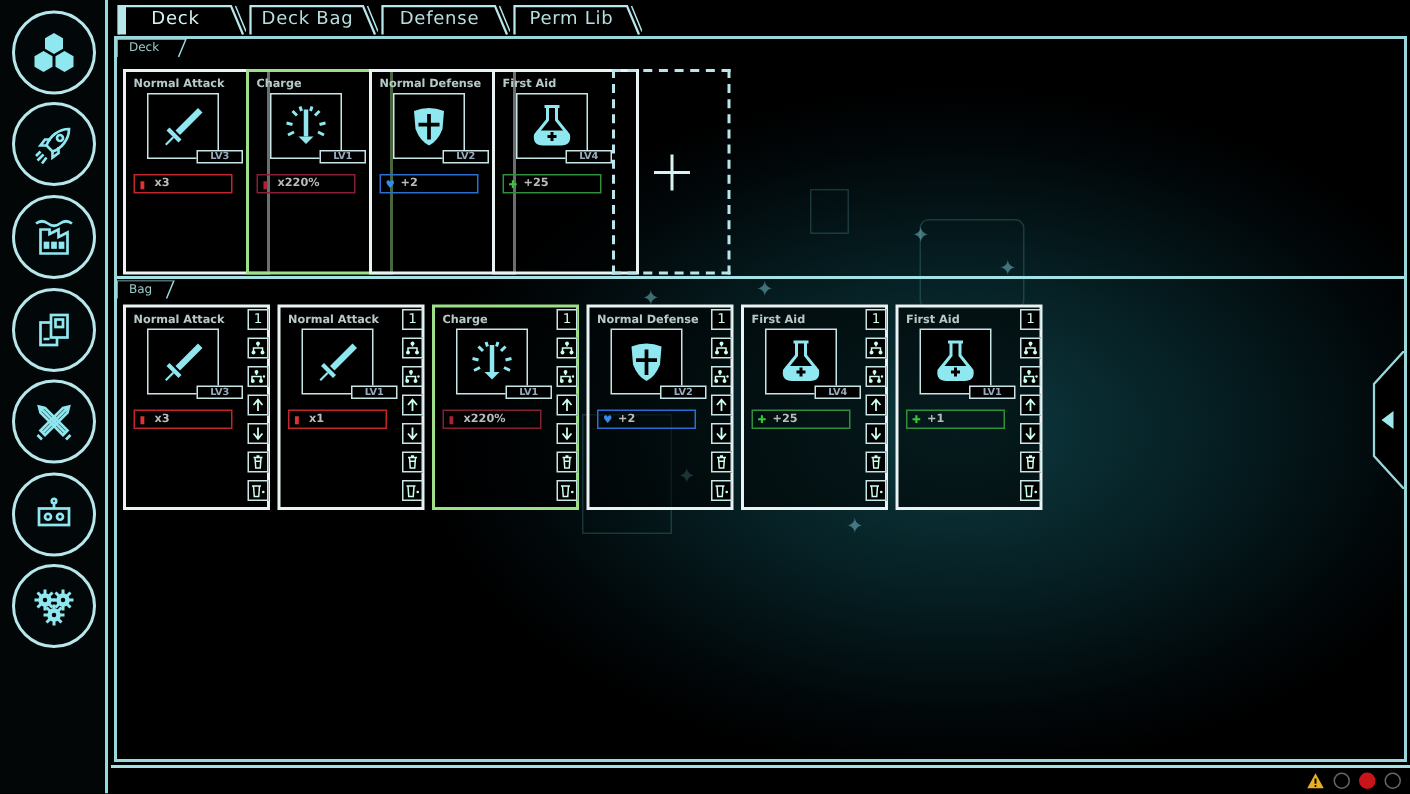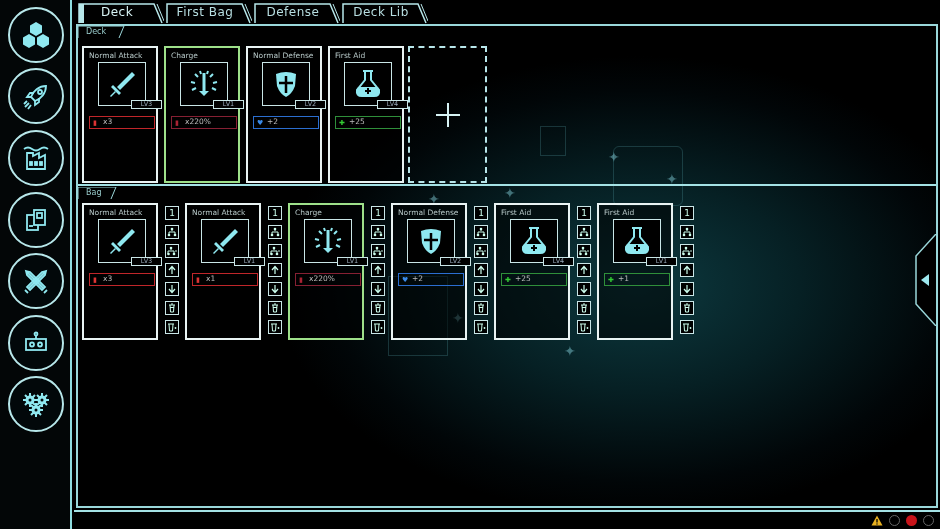--- a/index.html
+++ b/index.html
@@ -23,21 +23,21 @@
     background: radial-gradient(ellipse 360px 230px at 560px 260px, #0d3a40 0%, #062024 45%, #010608 85%, #000 100%); overflow: hidden; }
   .bg-deco { position: absolute; border: 1px solid rgba(90,170,180,0.25); }
   .sparkle { position: absolute; color: rgba(140,220,230,0.45); font-size: 14px; line-height: 14px; }
 
   .section-label { position: absolute; height: 13px; font-size: 8px; color: #9cc; padding-left: 8px; padding-top: 1px; }
   .section-label svg { position: absolute; left: 0; top: 0; }
   .section-label span { position: relative; }
 
   .divider { position: absolute; left: 0; top: 158px; width: 862px; height: 2px; background: #a4e2e5; }
 
-  .card { position: absolute; width: 76px; height: 137px; border: 2px solid #e9f3f3; background: rgba(0,0,0,0.55); cursor: pointer; }
+  .card { position: absolute; width: 98px; height: 137px; border: 2px solid #e9f3f3; background: rgba(0,0,0,0.55); cursor: pointer; font-weight: bold; }
   .card.green { border-color: #9ee08a; }
   .card .name { position: absolute; left: 5px; top: 3px; font-size: 7.5px; color: #b7c8c8; white-space: nowrap; }
   .card .art { position: absolute; left: 14px; top: 14px; width: 48px; height: 44px; border: 1.5px solid #c9e6e7; background: #000; display: flex; align-items: center; justify-content: center; }
   .card .art svg { width: 36px; height: 36px; }
   .card .lv { position: absolute; left: 23px; top: 52px; width: 31px; height: 9px; border: 1px solid #c9e6e7; background: #000; font-size: 6.5px; color: #9ab; text-align: center; line-height: 7px; margin-left: 24px; }
   .card .stat { position: absolute; left: 5px; top: 68px; width: 66px; height: 13px; border: 1.3px solid; font-size: 7.5px; line-height: 10px; padding-left: 13px; color: #bbb; }
   .stat.red { border-color: #c0262a; }
   .stat.blue { border-color: #2b6ed0; }
   .stat.green { border-color: #2f8f3a; }
   .stat.dimred { border-color: #862033; }
@@ -133,35 +133,35 @@
           <path d="M79 2 L86 19" stroke="#b7e7ea"></path>
           <rect x="1" y="2" width="5" height="19" fill="#b7e7ea"></rect>
         </svg>
       <span>Deck</span>
     </div>
     <div class="tab">
       <svg width="86" height="22">
           <path d="M1 21 L1 2 L76 2 L84 21" fill="#000" stroke="#b7e7ea" stroke-width="1.5"></path>
           <path d="M79 2 L86 19" stroke="#b7e7ea"></path>
         </svg>
-      <span>First Bag</span>
+      <span>Deck Bag</span>
     </div>
     <div class="tab">
       <svg width="86" height="22">
           <path d="M1 21 L1 2 L76 2 L84 21" fill="#000" stroke="#b7e7ea" stroke-width="1.5"></path>
           <path d="M79 2 L86 19" stroke="#b7e7ea"></path>
         </svg>
       <span>Defense</span>
     </div>
     <div class="tab">
       <svg width="86" height="22">
           <path d="M1 21 L1 2 L76 2 L84 21" fill="#000" stroke="#b7e7ea" stroke-width="1.5"></path>
           <path d="M79 2 L86 19" stroke="#b7e7ea"></path>
         </svg>
-      <span>Deck Lib</span>
+      <span>Perm Lib</span>
     </div>
   </div>
 
   <div class="content">
 
     <div class="bg-deco" style="left:462px;top:100px;width:26px;height:30px;"></div>
     <div class="bg-deco" style="left:310px;top:250px;width:60px;height:80px;"></div>
     <div class="bg-deco" style="left:535px;top:120px;width:70px;height:60px;border-radius:6px;"></div>
     <div class="sparkle" style="left:530px;top:124px">✦</div>
     <div class="sparkle" style="left:426px;top:160px">✦</div>

